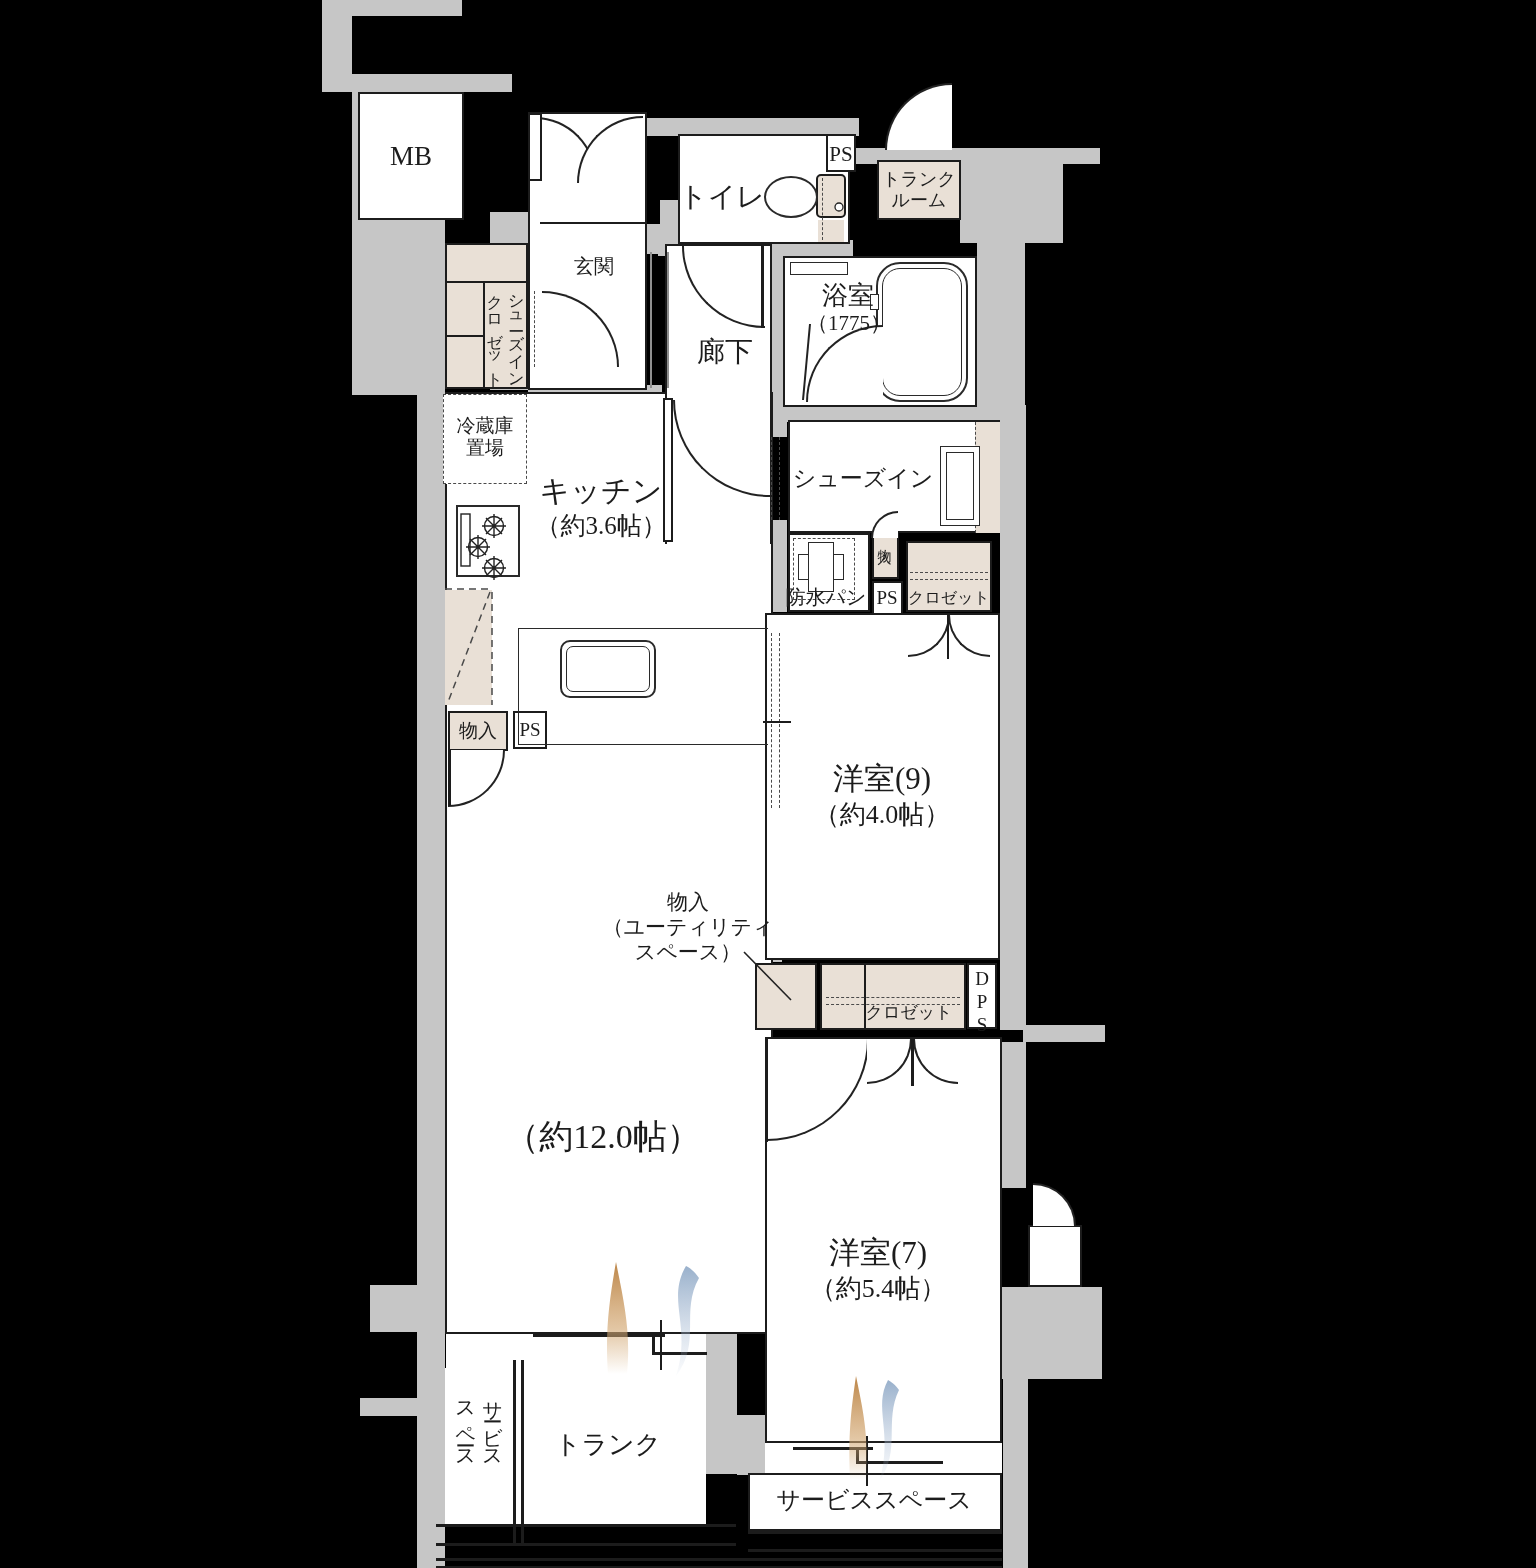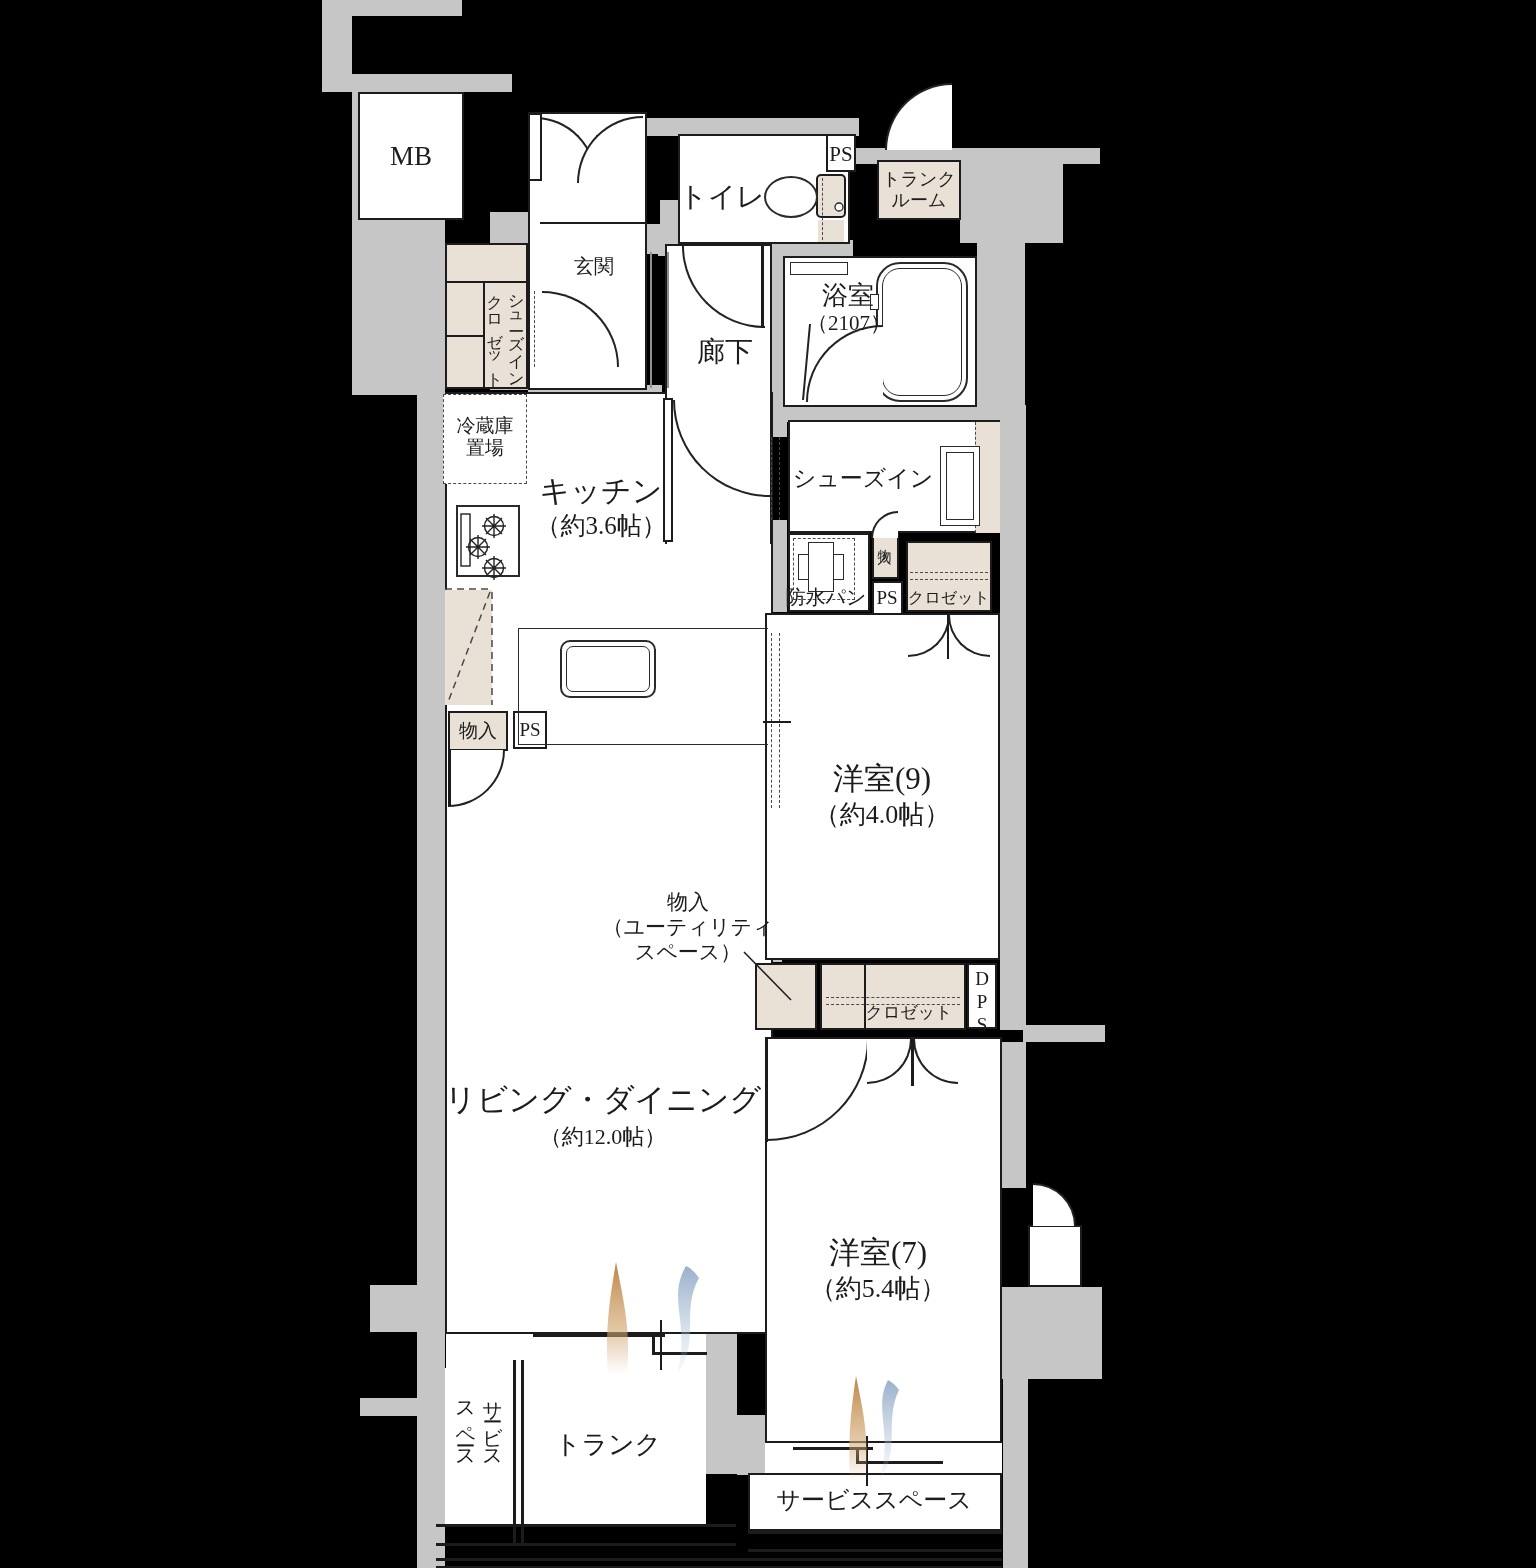--- a/index.html
+++ b/index.html
@@ -224,42 +224,41 @@
 
   <div class="lbl" style="left:411px;top:157px;font-size:27px">MB</div>
   <div class="lbl" style="left:594px;top:267px;font-size:20px">玄関</div>
   <div class="vlbl" style="left:484px;top:284px;height:110px;font-size:16px">シューズイン
 クロゼット</div>
   <div class="lbl" style="left:722px;top:197px;font-size:28px">トイレ</div>
   <div class="lbl" style="left:841px;top:154px;font-size:21px">PS</div>
   <div class="lbl" style="left:919px;top:190px;font-size:18px">トランク
 ルーム</div>
   <div class="lbl" style="left:848px;top:296px;font-size:26px">浴室</div>
-  <div class="lbl" style="left:849px;top:323px;font-size:21px">（2107）</div>
+  <div class="lbl" style="left:849px;top:323px;font-size:21px">（1775）</div>
   <div class="lbl" style="left:725px;top:352px;font-size:28px">廊下</div>
   <div class="lbl" style="left:485px;top:437px;font-size:19px">冷蔵庫
 置場</div>
   <div class="lbl" style="left:601px;top:491px;font-size:30px">キッチン</div>
   <div class="lbl" style="left:601px;top:526px;font-size:25px">（約3.6帖）</div>
   <div class="lbl" style="left:863px;top:479px;font-size:23px">シューズイン</div>
   <div class="lbl" style="left:826px;top:598px;font-size:20px">防水パン</div>
   <div class="vlbl" style="left:874px;top:538px;font-size:14px">物入</div>
   <div class="lbl" style="left:887px;top:598px;font-size:19px">PS</div>
   <div class="lbl" style="left:949px;top:598px;font-size:16px">クロゼット</div>
   <div class="lbl" style="left:882px;top:779px;font-size:31px">洋室(9)</div>
   <div class="lbl" style="left:882px;top:815px;font-size:26px">（約4.0帖）</div>
   <div class="lbl" style="left:688px;top:927px;font-size:21px">物入
 （ユーティリティ
 スペース）</div>
   <div class="lbl" style="left:909px;top:1013px;font-size:17px">クロゼット</div>
   <div class="vlbl" style="left:969px;top:968px;font-size:19px;letter-spacing:2px">DPS</div>
   <div class="lbl" style="left:478px;top:731px;font-size:19px">物入</div>
   <div class="lbl" style="left:530px;top:730px;font-size:19px">PS</div>
-  <div class="lbl" style="left:603px;top:1100px;font-size:31px">リビング・ダイニング</div>
-  <div class="lbl" style="left:603px;top:1137px;font-size:22px">（約12.0帖）</div>
+  <div class="lbl" style="left:603px;top:1137px;font-size:34px">（約12.0帖）</div>
   <div class="lbl" style="left:878px;top:1253px;font-size:31px">洋室(7)</div>
   <div class="lbl" style="left:878px;top:1289px;font-size:26px">（約5.4帖）</div>
   <div class="vlbl" style="left:452px;top:1388px;height:150px;font-size:20px">サービス
 スペース</div>
   <div class="lbl" style="left:608px;top:1445px;font-size:26px">トランク</div>
   <div class="lbl" style="left:874px;top:1500px;font-size:24px">サービススペース</div>
 
 </div>
 
 </body></html>

